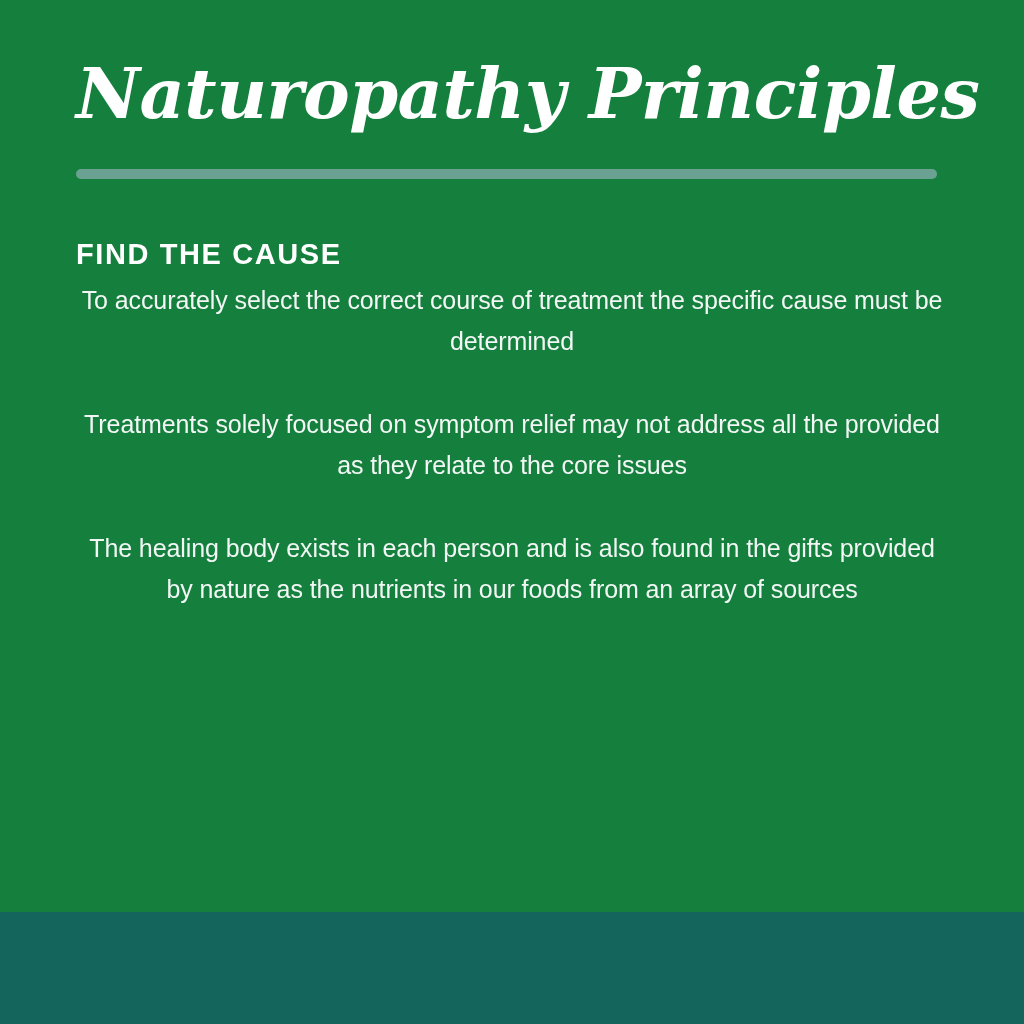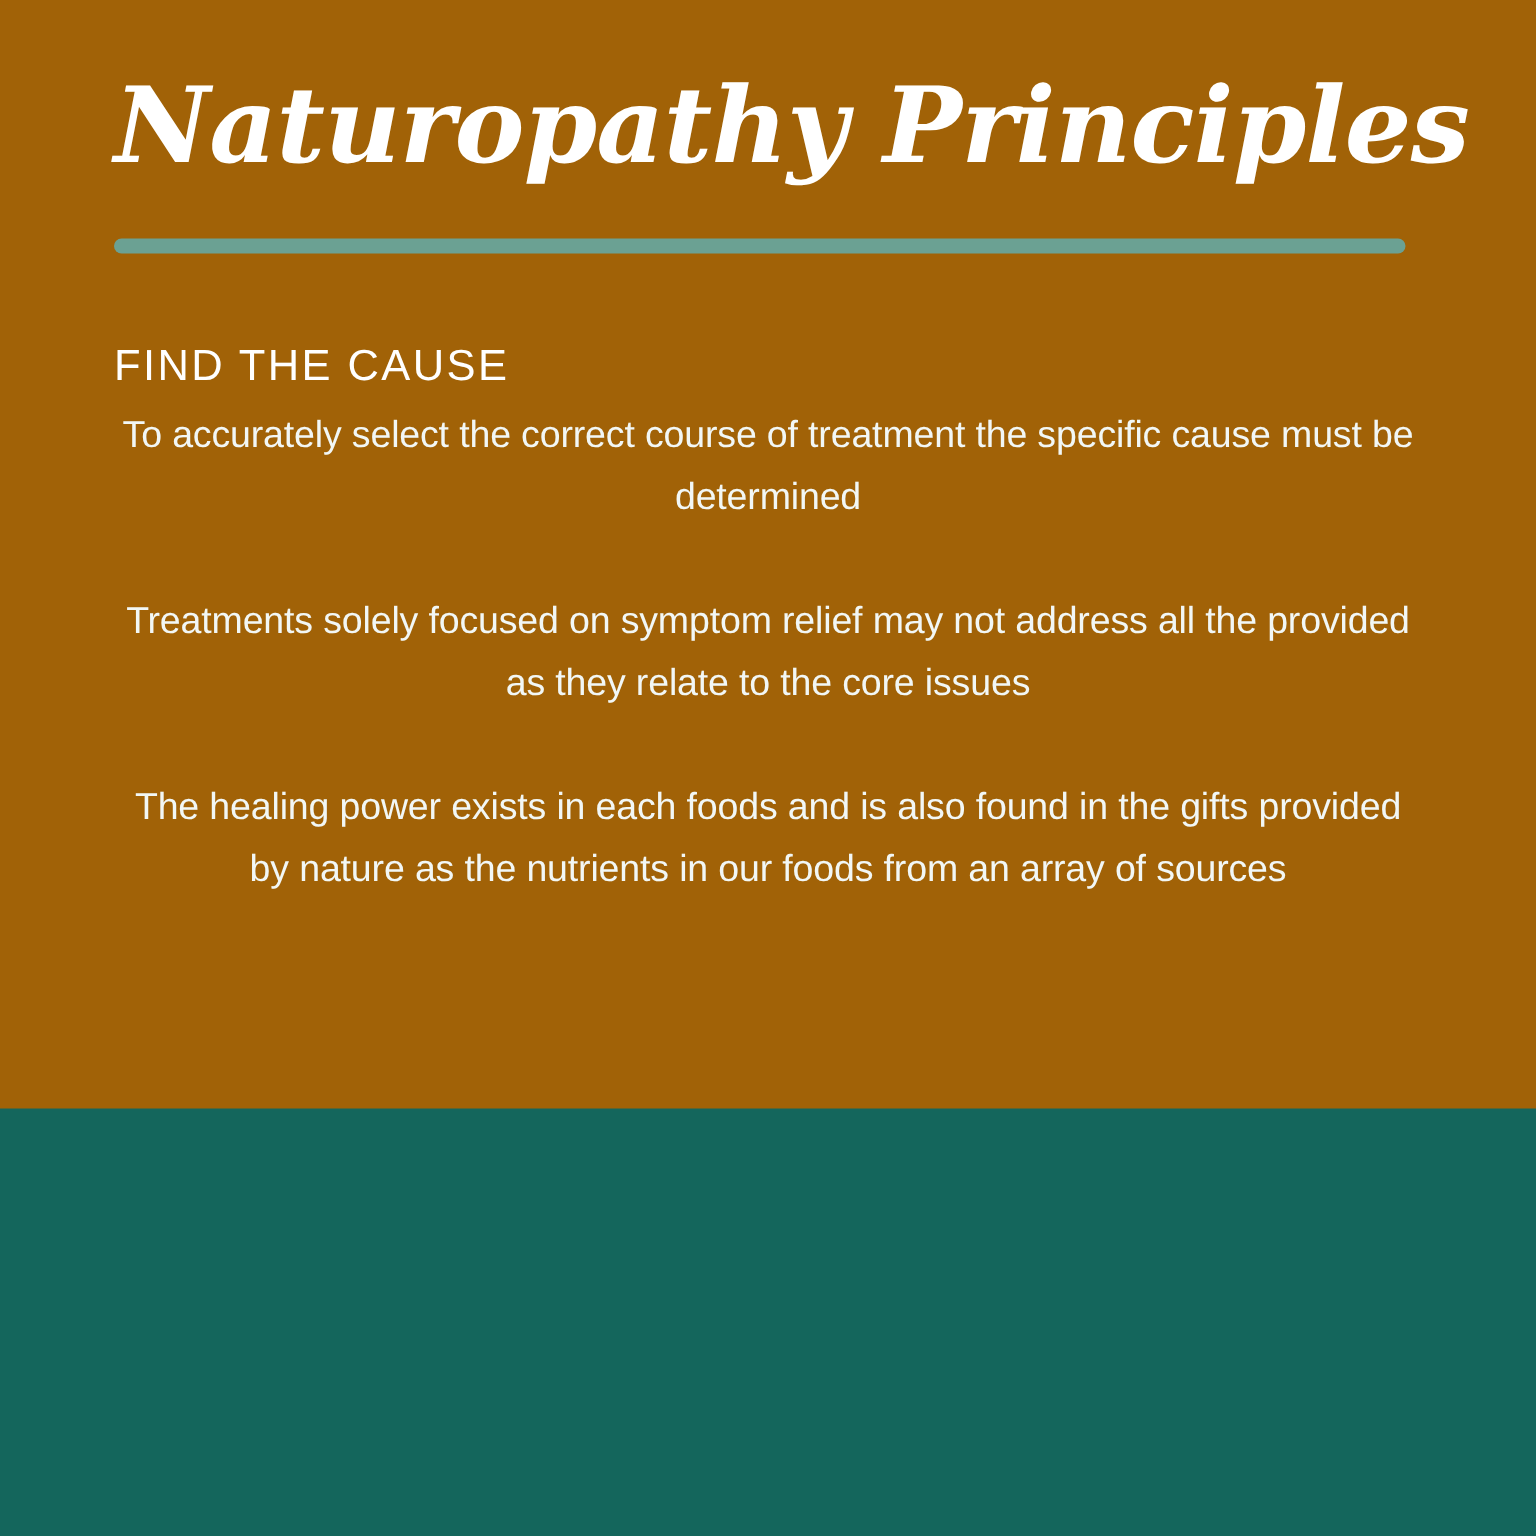--- a/index.html
+++ b/index.html
@@ -13,23 +13,23 @@
     overflow: hidden;
     background: #14665c;
     font-family: "Liberation Sans", sans-serif;
     -webkit-font-smoothing: antialiased;
   }
 
   .poster {
     position: relative;
     box-sizing: border-box;
     width: 1024px;
-    height: 739px;
-    background: #a16207;
-    padding: 2px 76px;
+    height: 912px;
+    background: #15803d;
+    padding: 12px 76px;
   }
 
   
   .title-block {
     padding-top: 44px;
   }
   .poster-title {
     margin: 0;
     font-family: "DejaVu Serif", "Liberation Serif", serif;
     font-style: italic;
@@ -59,21 +59,21 @@
   }
   .principle {
     margin-bottom: 42px;
   }
   .principle:last-child {
     margin-bottom: 0;
   }
   .principle-heading {
     margin: 0 0 10px 0;
     font-family: "Liberation Sans", sans-serif;
-    font-weight: 400;
+    font-weight: 700;
     font-size: 29px;
     line-height: 1.1;
     letter-spacing: 1.6px;
     color: #ffffff;
     text-transform: uppercase;
     white-space: nowrap;
   }
   .principle--long .principle-heading {
     letter-spacing: 0.9px;
     font-size: 28px;
@@ -107,18 +107,18 @@
       <h2 class="principle-heading">FIND THE CAUSE</h2>
       <p class="principle-body">To accurately select the correct course of treatment the specific cause must be determined</p>
     </li>
 
     <li class="principle">
       <p class="principle-body">Treatments solely focused on symptom relief may not address all the provided as they relate to the core issues</p>
     </li>
 
 
     <li class="principle principle--long">
-      <p class="principle-body">The healing power exists in each foods and is also found in the gifts provided by nature as the nutrients in our foods from an array of sources</p>
+      <p class="principle-body">The healing body exists in each person and is also found in the gifts provided by nature as the nutrients in our foods from an array of sources</p>
     </li>
 
   </ul>
 
 </div>
 
 </body></html>

